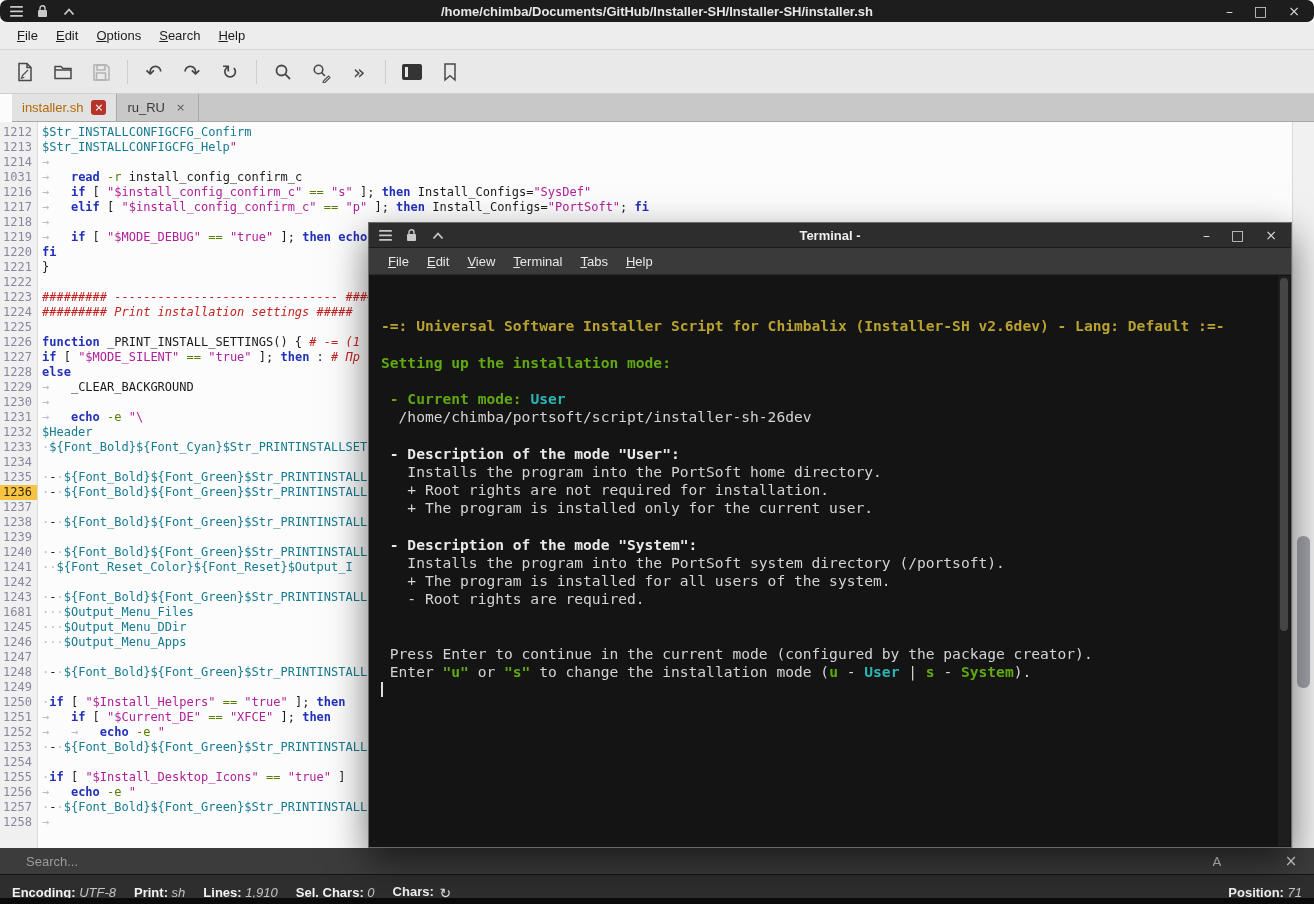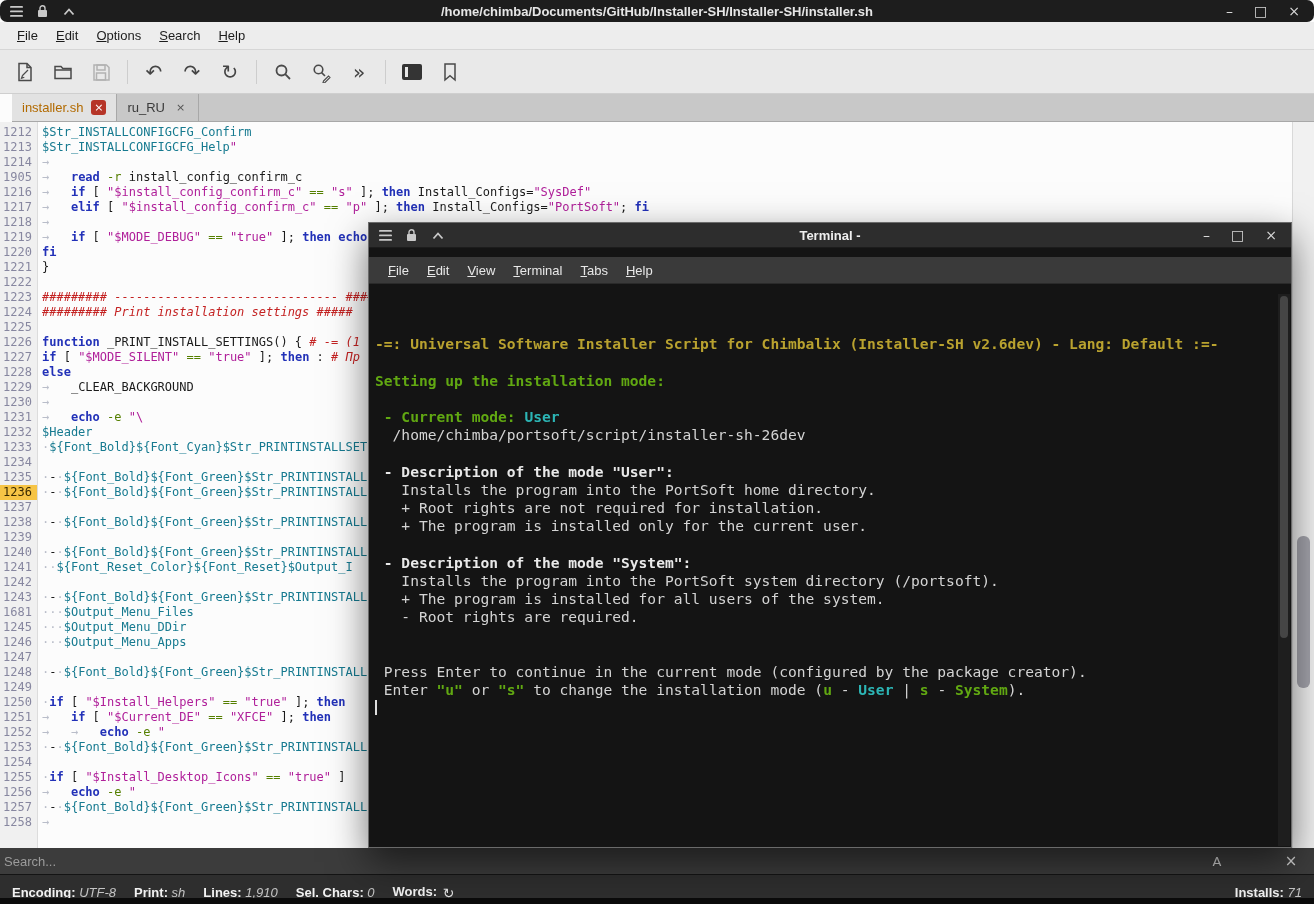--- a/index.html
+++ b/index.html
@@ -67,21 +67,21 @@
   .vscroll{position:absolute;right:0;top:0;width:22px;height:100%;background:#f1f1f1;
            border-left:1px solid #d9d9d9;box-sizing:border-box;}
   .vthumb{position:absolute;left:4px;width:13px;border-radius:6px;background:#a4a4ac;
           top:57%;height:21%;}
 
   
   .searchbar{position:absolute;top:848px;left:0;width:100%;height:26px;
              background:var(--searchbar-bg,#3c3c3c);display:flex;align-items:center;
              box-sizing:border-box;}
   .search-input{background:transparent;border:none;outline:none;color:#d8d8d8;font-size:13px;
-                padding-left:4px;width:320px;font-family:"Liberation Sans",sans-serif;}
+                padding-left:26px;width:320px;font-family:"Liberation Sans",sans-serif;}
   .search-input::placeholder{color:#9b9b9b;}
   .corner-btn{position:absolute;top:2px;width:22px;height:22px;display:flex;align-items:center;
               justify-content:center;color:#d2d2d2;font-size:13px;
               font-family:"DejaVu Sans",sans-serif;background:transparent;border:none;}
   .corner-btn.b1{right:86px;}
   .corner-btn.b2{right:12px;font-size:15px;}
 
   
   .statusbar{position:absolute;top:874px;left:0;width:100%;height:36px;
              background:var(--statusbar-bg,#2e2e2e);border-top:1px solid #141414;
@@ -90,30 +90,30 @@
   .st-item b{font-weight:bold;color:#f2f2f2;font-style:normal;}
   .st-item i{font-style:italic;color:#c4c4c4;}
   .st-right{margin-left:auto;}
   .st-refresh{background:transparent;border:none;color:#e0e0e0;font-size:14px;
               font-family:"DejaVu Sans",sans-serif;padding:0 2px;vertical-align:middle;}
   .bottomstrip{position:absolute;top:898px;left:0;width:100%;height:6px;background:#0b0b0b;}
 
   
   .terminal{position:absolute;left:368px;top:222px;width:924px;height:626px;
             background:var(--term-bg,#141414);border:1px solid #6a6a6a;box-sizing:border-box;
-            box-shadow:0 14px 36px rgba(0,0,0,.55);z-index:20;display:flex;flex-direction:column;gap:9px;}
+            box-shadow:0 14px 36px rgba(0,0,0,.55);z-index:20;display:flex;flex-direction:column;}
   .t-titlebar{height:24px;background:var(--term-titlebar-bg,#2d2d2d);display:flex;
               align-items:center;position:relative;border-bottom:1px solid #1c1c1c;flex:none;}
   .t-title{position:absolute;left:0;right:0;text-align:center;font-size:13px;font-weight:bold;
            color:#efefef;pointer-events:none;}
   .t-menubar{height:26px;background:var(--term-menubar-bg,#3a3a3a);display:flex;
              align-items:center;padding-left:10px;border-bottom:1px solid #2a2a2a;flex:none;}
   .t-menubar .menu-item{color:#e8e8e8;}
   .t-content{position:relative;flex:1;overflow:hidden;
-             font:14.6px/18.2px "DejaVu Sans Mono",monospace;padding:6px 0 16px 6px;white-space:pre;}
+             font:14.6px/18.2px "DejaVu Sans Mono",monospace;padding:6px 0 16px 6px;white-space:pre;margin-left:6px;}
   .tmline{height:18.2px;}
   .tm-y{color:var(--term-yellow,#b9a22f);font-weight:bold;}
   .tm-g{color:var(--term-green,#61a812);font-weight:bold;}
   .tm-cy{color:var(--term-cyan,#2cb5b5);font-weight:bold;}
   .tm-w{color:var(--term-fg,#d4d4d4);}
   .tm-wb{color:#e9e9e9;font-weight:bold;}
   .tm-cur{display:inline-block;width:2px;height:15px;background:#dedede;vertical-align:-2px;}
   .t-scroll{position:absolute;right:1px;top:1px;bottom:1px;width:12px;background:#1e1e1e;}
   .t-thumb{position:absolute;left:2px;width:8px;top:2px;height:62%;background:#454545;
            border-radius:4px;}
@@ -243,21 +243,21 @@
       <span class="tab-label">ru_RU</span>
       <span class="tab-close">×</span>
     </div>
   </div>
 
   <div class="editor">
     <div class="gutter">
         <div class="ln">1212</div>
         <div class="ln">1213</div>
         <div class="ln">1214</div>
-        <div class="ln">1905</div>
+        <div class="ln">1031</div>
         <div class="ln">1216</div>
         <div class="ln">1217</div>
         <div class="ln">1218</div>
         <div class="ln">1219</div>
         <div class="ln">1220</div>
         <div class="ln">1221</div>
         <div class="ln">1222</div>
         <div class="ln">1223</div>
         <div class="ln">1224</div>
         <div class="ln">1225</div>
@@ -305,24 +305,24 @@
     <input class="search-input" type="text" placeholder="Search..." style="">
     <button class="corner-btn b1">A</button>
     <button class="corner-btn b2">×</button>
   </div>
 
   <div class="statusbar">
     <span class="st-item"><b>Encoding:</b> <i>UTF-8</i></span>
     <span class="st-item"><b>Print:</b> <i>sh</i></span>
     <span class="st-item"><b>Lines:</b> <i>1,910</i></span>
     <span class="st-item"><b>Sel. Chars:</b> <i>0</i></span>
-    <span class="st-item"><b>Words:</b>
+    <span class="st-item"><b>Chars:</b>
       <button class="st-refresh"><span>↻</span></button>
     </span>
-    <span class="st-item st-right"><b>Installs:</b> <i>71</i></span>
+    <span class="st-item st-right"><b>Position:</b> <i>71</i></span>
   </div>
 
   <div class="bottomstrip"></div>
 
   <div class="terminal">
     <div class="t-titlebar">
       <div class="tb-icons">
         <span class="wicon">
           <svg width="13" height="11" viewBox="0 0 13 11" fill="currentColor">
               <rect y="0" width="13" height="1.8" rx="0.9"></rect>

